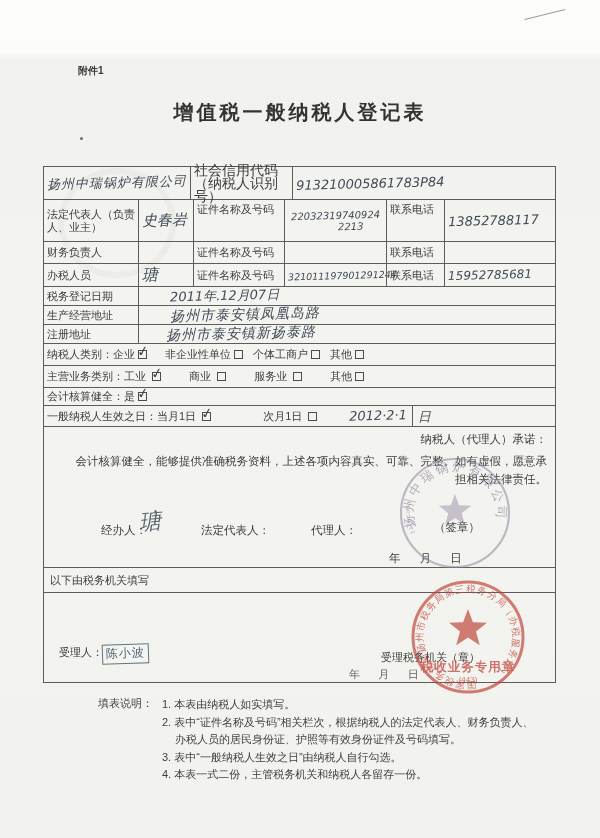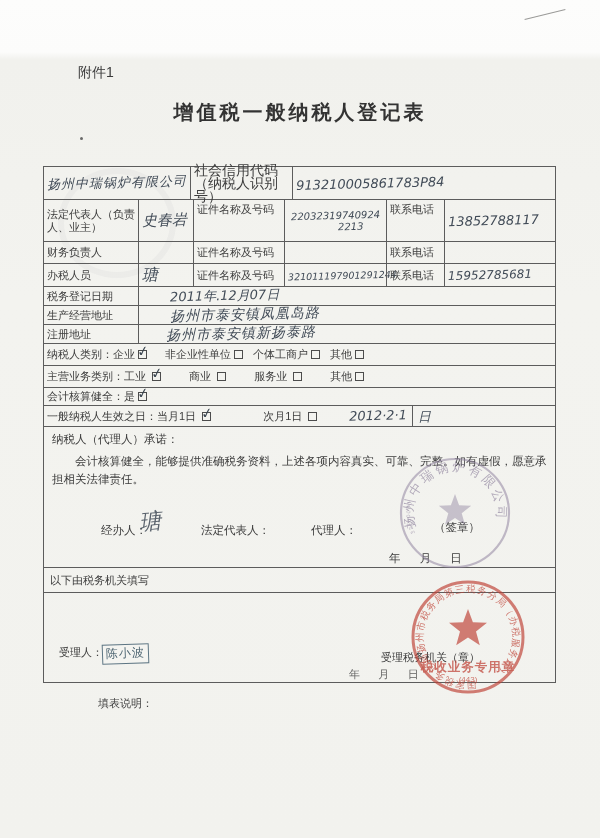--- a/index.html
+++ b/index.html
@@ -6,21 +6,21 @@
     --line:#5c5c5c;
     --ink:#414b57;
     --print:#3d3d3d;
   }
   *{box-sizing:border-box;margin:0;padding:0;}
   body{width:600px;height:838px;overflow:hidden;font-family:"Liberation Sans",sans-serif;}
   .page{position:relative;width:600px;height:838px;
     background:linear-gradient(#fdfdfc 0px,#fcfcfb 52px,#f1f1ed 60px,#f3f3ef 300px,#f2f2ee 100%);
     color:var(--print);}
   .scratch{position:absolute;left:524px;top:14px;width:42px;height:0;border-top:1.5px solid #9a9a98;transform:rotate(-14deg);}
-  .attachment{position:absolute;left:64px;top:64px;font-size:14px;font-weight:normal;color:#3a3a3a;padding-left:14px;}
+  .attachment{position:absolute;left:64px;top:64px;font-size:10px;font-weight:bold;color:#3a3a3a;padding-left:14px;}
   .title{position:absolute;left:0;top:99px;width:600px;text-align:center;font-size:20px;font-weight:bold;letter-spacing:3px;color:#333;}
   .stray-dot{position:absolute;left:80px;top:137px;width:3px;height:3px;border-radius:50%;background:#6a6a6a;}
   .ghost-stamp{position:absolute;left:58px;top:168px;width:118px;height:110px;border-radius:50%;border:6px solid rgba(150,148,160,0.08);}
 
   
   .tbl{position:absolute;left:43px;top:166px;width:513px;height:517px;border:1.2px solid var(--line);font-size:11px;}
   .row{display:flex;border-top:1px solid var(--line);}
   .row:first-child{border-top:none;}
   .cell{border-left:1px solid var(--line);position:relative;display:flex;align-items:center;padding:1px 3px;overflow:visible;}
   .cell:first-child{border-left:none;}
@@ -36,21 +36,21 @@
   .cert-two{display:flex;flex-direction:column;align-items:center;justify-content:center;width:100%;line-height:11px;}
 
   
   .cb{width:9px;height:9px;border:1px solid #4c4c4c;display:inline-block;position:relative;margin-left:3px;vertical-align:-1px;}
   .cb.checked::after{content:"✓";position:absolute;left:-2px;top:-8px;font-size:14px;color:#3a4550;transform:rotate(-10deg);font-family:"DejaVu Sans",sans-serif;}
   .opt{white-space:nowrap;}
 
   .divider-v{position:absolute;left:368px;top:0;bottom:0;border-left:1px solid var(--line);}
 
   
-  .promise-cell{display:block;padding:5px 8px;}
+  .promise-cell{display:block;padding:5px 8px;text-align:right;}
   .promise-title{font-size:11.5px;margin-bottom:5px;}
   .promise-body{font-size:11.5px;line-height:18px;text-indent:2em;width:495px;}
   .sig-label{position:absolute;font-size:11.5px;white-space:pre;}
   .sig{position:absolute;font-size:22px;opacity:.85;transform:rotate(-6deg);}
 
   .fill-note-cell{font-size:11px;padding-left:6px;}
 
   
   .vlabel{flex-direction:column;justify-content:center;line-height:16.5px;font-size:11px;text-align:center;}
   .acc-cell{display:block;}
@@ -237,14 +237,20 @@
     <text font-size="9.5" letter-spacing="1" fill="#bf4438" opacity="0.85" transform="rotate(-100 62 62)" font-family="Liberation Sans,sans-serif">
       <textPath href="#taxArc">国家税务总局扬州市税务局第三税务分局（办税服务厅）</textPath>
     </text>
     <polygon points="62,34 66.9,47.2 81,47.8 70,56.6 73.8,70.2 62,62.4 50.2,70.2 54,56.6 43,47.8 57.1,47.2" fill="#bf4438" opacity="0.8"></polygon>
     <text x="62" y="96" text-anchor="middle" font-size="12.5" font-weight="bold" letter-spacing="1" fill="#bf4438" opacity="0.85" font-family="Liberation Sans,sans-serif">税收业务专用章</text>
     <text x="62" y="107" text-anchor="middle" font-size="8" fill="#bf4438" opacity="0.85" font-family="Liberation Sans,sans-serif">(443)</text>
   </svg>
 
   <div class="notes">
     <div class="notes-label">填表说明：</div>
+    <div class="notes-items">
+      <div class="note-item">1. 本表由纳税人如实填写。</div>
+      <div class="note-item">2. 表中“证件名称及号码”相关栏次，根据纳税人的法定代表人、财务负责人、办税人员的居民身份证、护照等有效身份证件及号码填写。</div>
+      <div class="note-item">3. 表中“一般纳税人生效之日”由纳税人自行勾选。</div>
+      <div class="note-item">4. 本表一式二份，主管税务机关和纳税人各留存一份。</div>
+    </div>
   </div>
 </div>
 
 </body></html>

